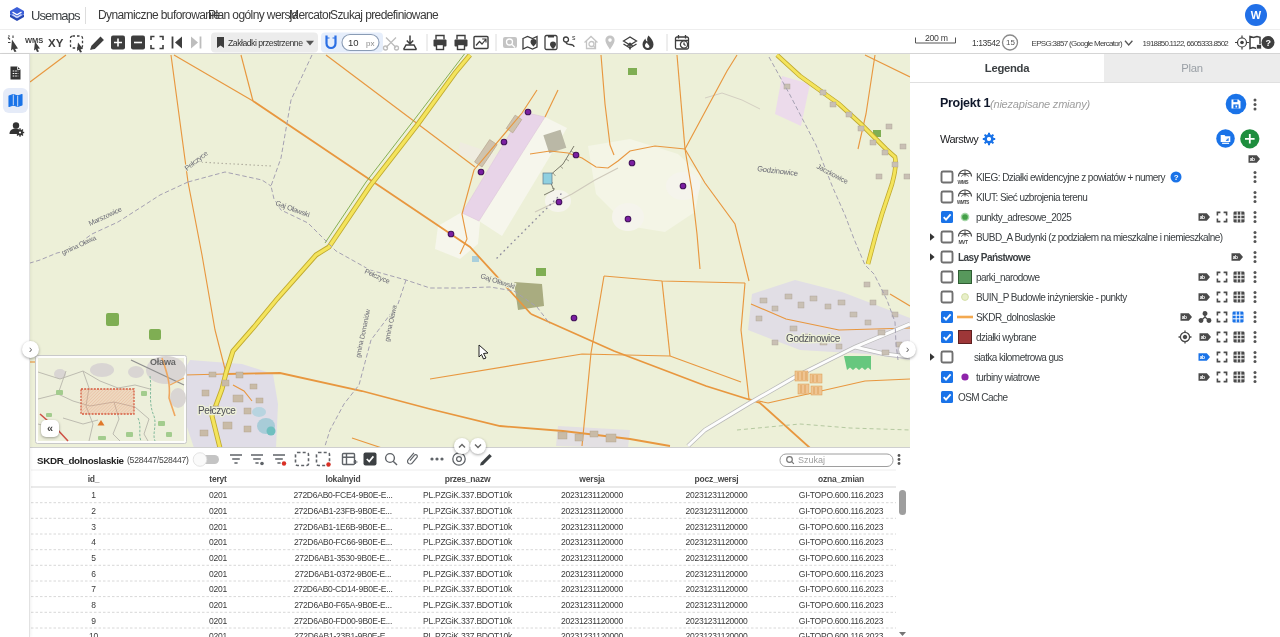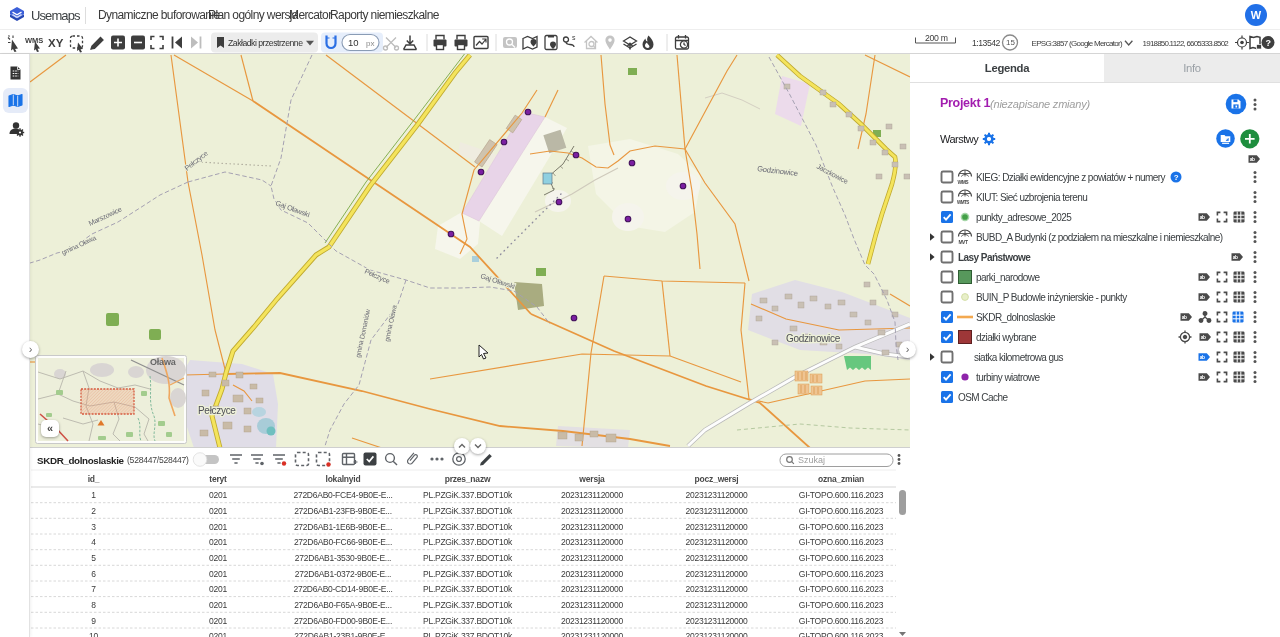--- a/index.html
+++ b/index.html
@@ -33,21 +33,21 @@
       <path d="M9 1 L16 5 L16 8 L9 12 L2 8 L2 5 Z" fill="#3b5fd9"></path>
       <path d="M2 8.2 L9 12.2 L16 8.2 L16 11 L9 15 L2 11 Z" fill="#2748b5"></path>
       <path d="M4.5 6.2 L9 8.8 L13.5 6.2" stroke="#fff" stroke-width="1.4" fill="none"></path>
       <path d="M4.5 8.6 L9 11.2 L13.5 8.6" stroke="#dfe6ff" stroke-width="1.2" fill="none"></path>
     </svg>
     <div id="logo-text">Usemaps</div>
     <div id="logo-div"></div>
     <div class="menuitem" style="left:98px">Dynamiczne buforowanie</div>
     <div class="menuitem" style="left:208px">Plan ogólny wersja</div>
     <div class="menuitem" style="left:289px">Mercator</div>
-    <div class="menuitem" style="left:330px">Raporty niemieszkalne</div>
+    <div class="menuitem" style="left:330px">Szukaj predefiniowane</div>
     <div id="avatar">W</div>
   </div>
   <div id="toolbar" class="abs">
   <svg width="1280" height="23" viewBox="0 0 1280 23" style="position:absolute;left:0;top:0">
     <g stroke="#3e3e3e" fill="none" stroke-width="1.3">
 
       <g transform="translate(14,12.5)">
         <path d="M-2 -3 L4 6 L1 6.5 L2.5 9 L0.5 9.5 L-1 6.5 L-3 8 Z" fill="#3e3e3e" stroke="none"></path>
         <path d="M-6 -5 l2 2 M-1 -7 l0 2.5 M-6 0 l2.5 0 M-5.5 -7 l1 1" stroke-width="1.1"></path>
       </g>
@@ -493,23 +493,23 @@
       </g>
       <text x="112" y="7" font-size="9" letter-spacing="-0.2" font-weight="bold" fill="#666">Oława</text>
       <rect x="43" y="31" width="53" height="25" fill="url(#hatch)" stroke="#d65a3f" stroke-width="1.3" stroke-dasharray="2 1.2"></rect>
       <path d="M63 62 l3.5 5.5 h-7 z" fill="#e0782a"></path>
     </g>
   </svg>
   </div>
   <div id="rpanel" class="abs">
   <div class="abs" style="left:0;top:0;width:370px;height:29px;border-bottom:1px solid #e0e0e0;background:#86efac;">
     <div class="tab" style="left:0;width:194px;color:#3c4043;font-weight:bold;background:#fff;top:0;height:28px;line-height:28px;">Legenda</div>
-    <div class="tab" style="left:194px;width:176px;color:#9aa0a6;background:#ececec;top:0;height:28px;line-height:28px;">Info</div>
+    <div class="tab" style="left:194px;width:176px;color:#9aa0a6;background:#ececec;top:0;height:28px;line-height:28px;">Plan</div>
   </div>
-  <div class="abs" style="left:30px;top:42px;font-size:12.5px;font-weight:bold;letter-spacing:-0.3px;color:#a21caf;">Projekt 1</div>
+  <div class="abs" style="left:30px;top:42px;font-size:12.5px;font-weight:bold;letter-spacing:-0.3px;color:#0f172a;">Projekt 1</div>
   <div class="abs" style="left:80px;top:44px;font-size:11px;letter-spacing:-0.2px;font-style:italic;color:#9e9e9e;">(niezapisane zmiany)</div>
   <svg width="370" height="583" viewBox="0 0 370 583" style="position:absolute;left:0;top:0">
 
     <g transform="translate(326,50)">
       <circle cx="0" cy="0" r="10.3" fill="#1a73e8"></circle>
       <path d="M-4.5 -4.5 H2.5 L4.5 -2.5 V4.5 H-4.5 Z" fill="#fff"></path>
       <rect x="-2.6" y="0.4" width="5.2" height="4.1" fill="#1a73e8"></rect>
       <rect x="-2.6" y="-4.5" width="4" height="2.6" fill="#1a73e8"></rect>
       <rect x="-0.5" y="1.5" width="1.6" height="2" fill="#fff"></rect>
     </g>

